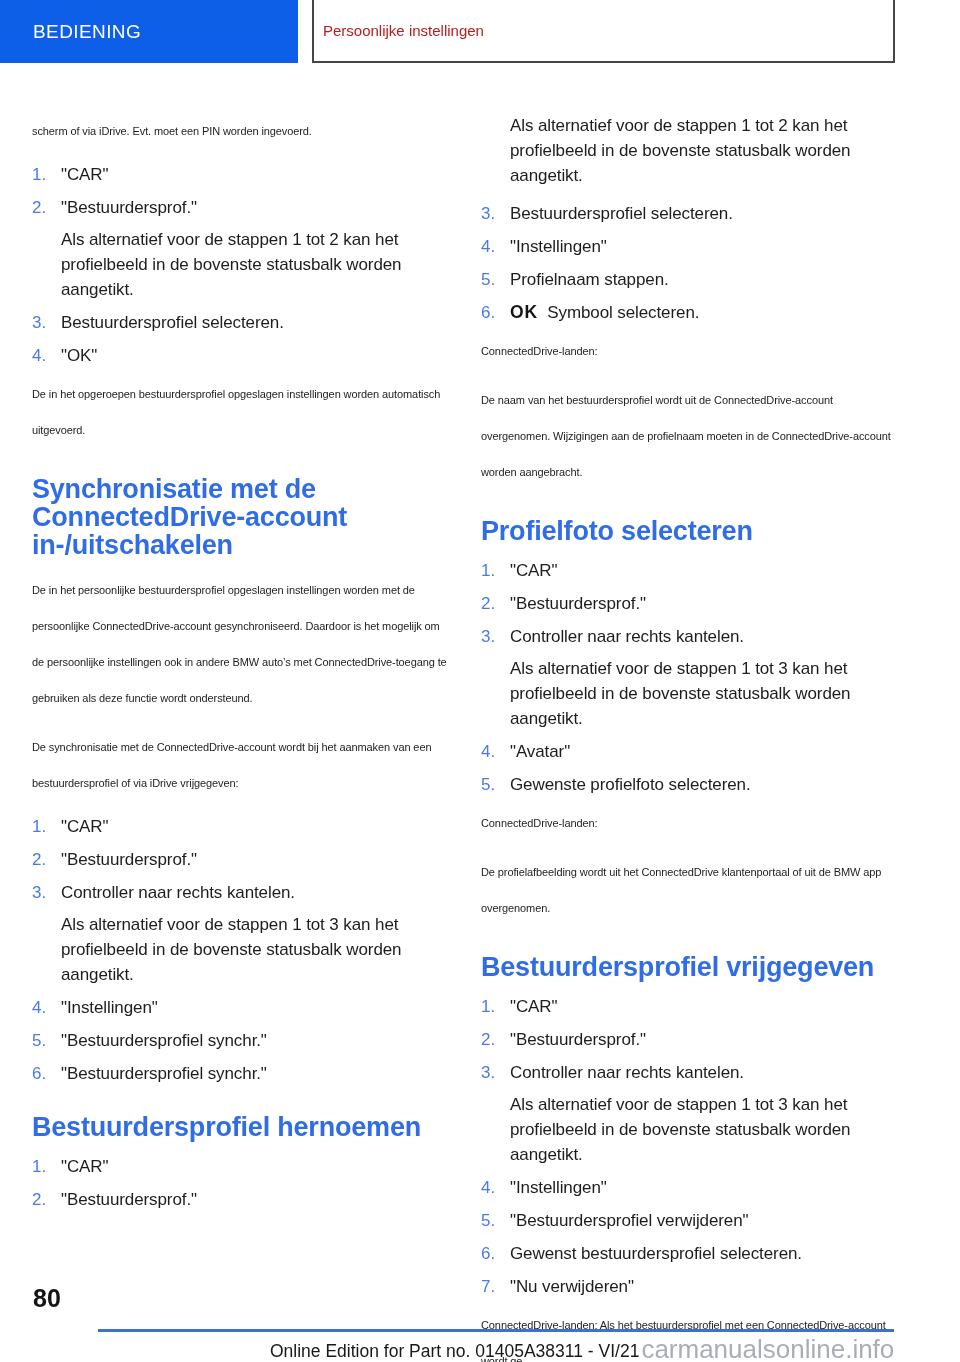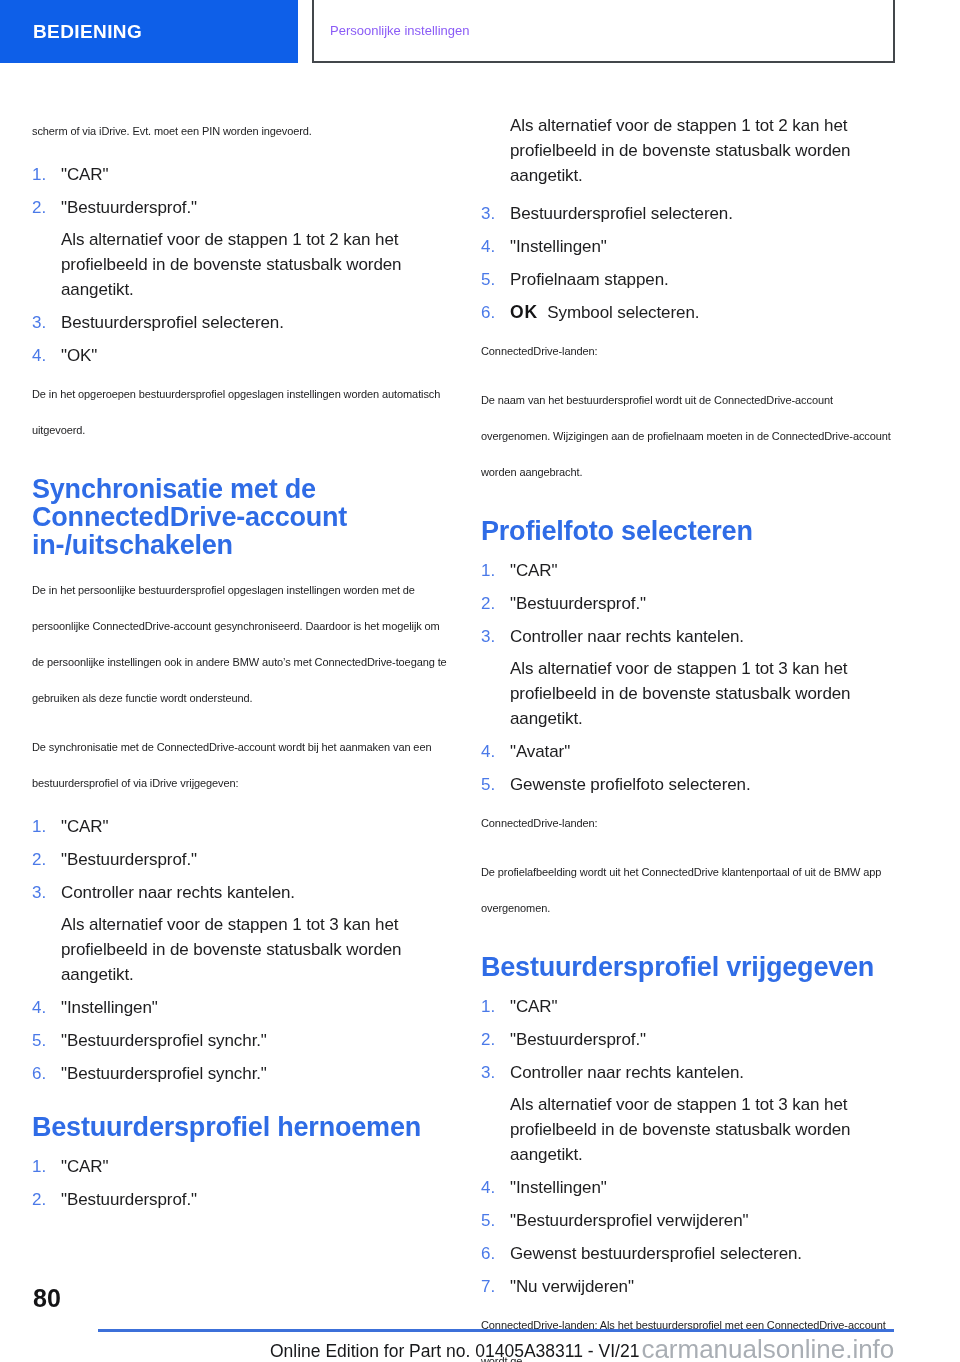--- a/index.html
+++ b/index.html
@@ -14,27 +14,27 @@
   html,body{margin:0;padding:0;background:#ffffff;}
   .page{
     position:relative;width:960px;height:1362px;background:#fff;overflow:hidden;
     font-family:"Liberation Sans", sans-serif;color:var(--text-color);
   }
   
   .banner{
     position:absolute;left:0;top:0;width:298px;height:63px;
     background:var(--banner-blue);display:flex;align-items:center;
   }
-  .banner-label{color:#fff;font-weight:700;font-size:19px;letter-spacing:.4px;margin-left:33px;}
+  .banner-label{color:#fff;font-weight:400;font-size:19px;letter-spacing:.4px;margin-left:33px;}
   .chapter-box{
     position:absolute;left:312px;top:0;width:583px;height:63px;box-sizing:border-box;
     border:2px solid var(--box-border);border-top:none;
     display:flex;align-items:center;
   }
-  .chapter-title{font-size:13px;margin-left:16px;color:#8b5cf6;}
+  .chapter-title{font-size:15px;margin-left:9px;color:#b91c1c;}
   
   .col{position:absolute;top:113px;}
   .col-left{left:32px;width:416px;}
   .col-right{left:481px;width:415px;}
   .body-p{margin:0 0 13px;font-size:11px;line-height:36px;letter-spacing:-0.1px;}
   .section-heading{
     margin:27px 0 13px;font-size:27px;line-height:28px;font-weight:700;
     color:var(--heading-blue);letter-spacing:-0.2px;
   }
   .steps{margin:3px 0 6px;padding:0;}

